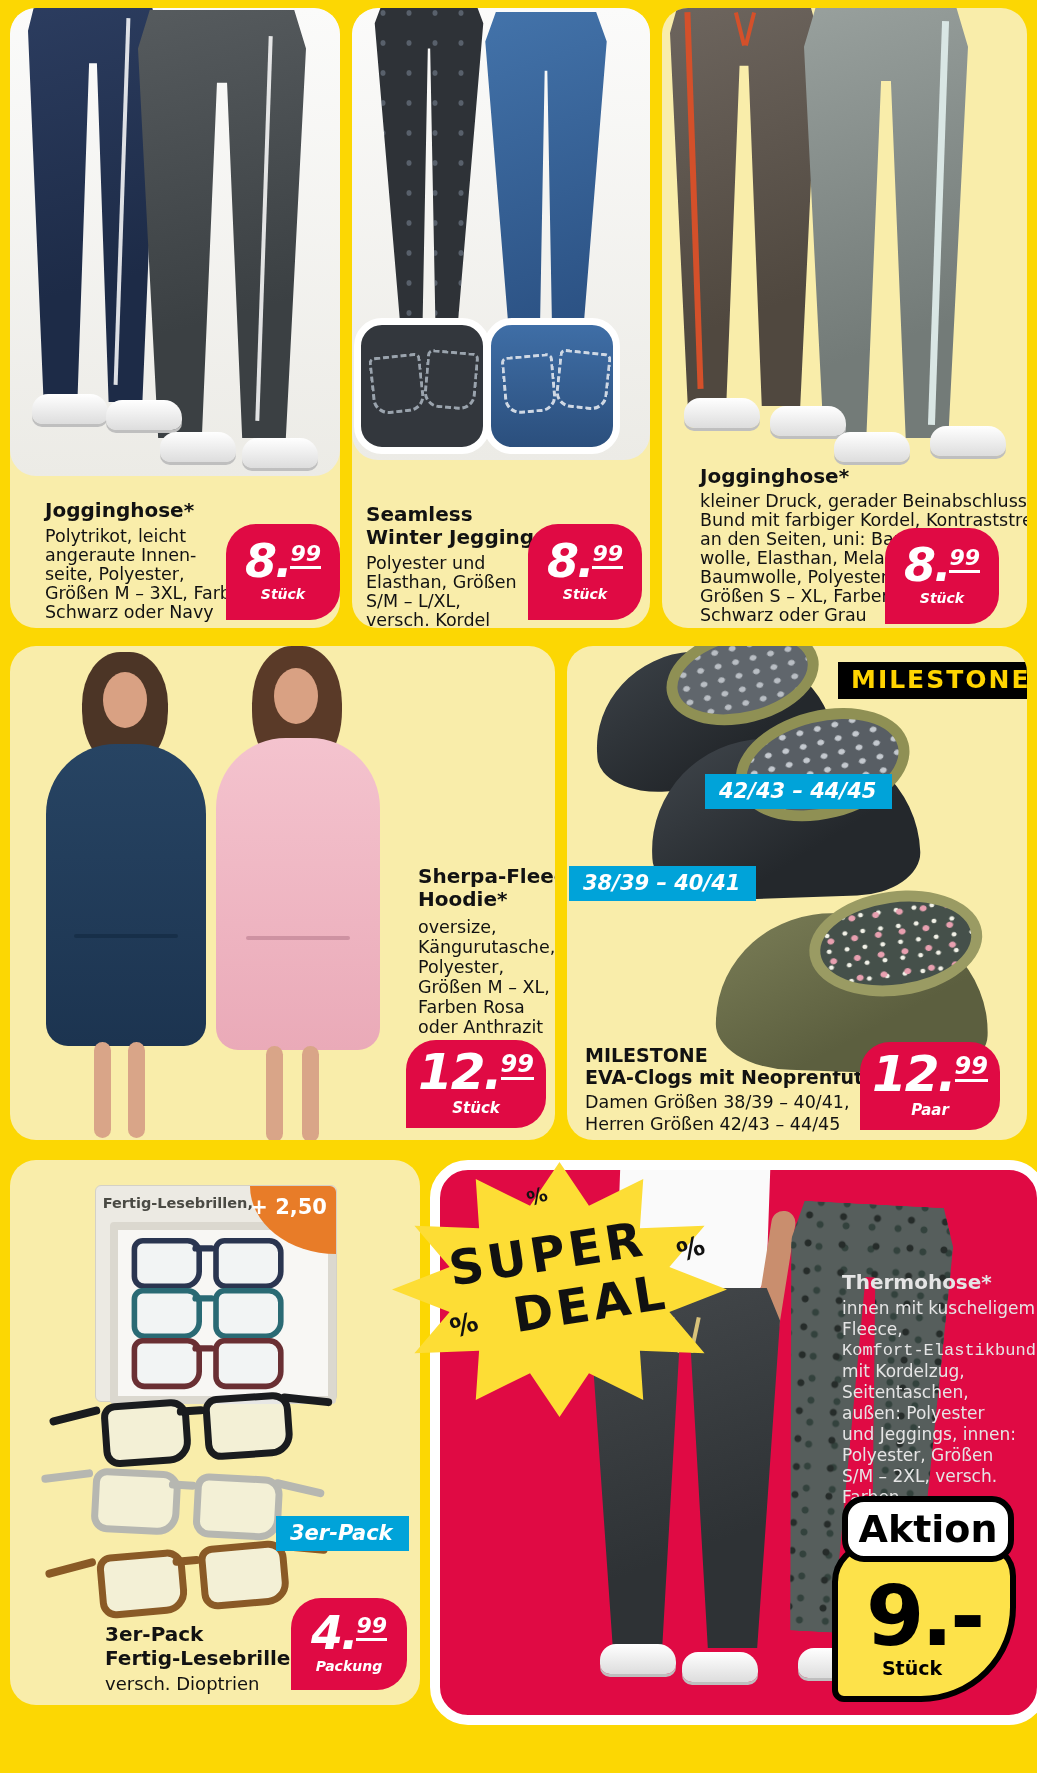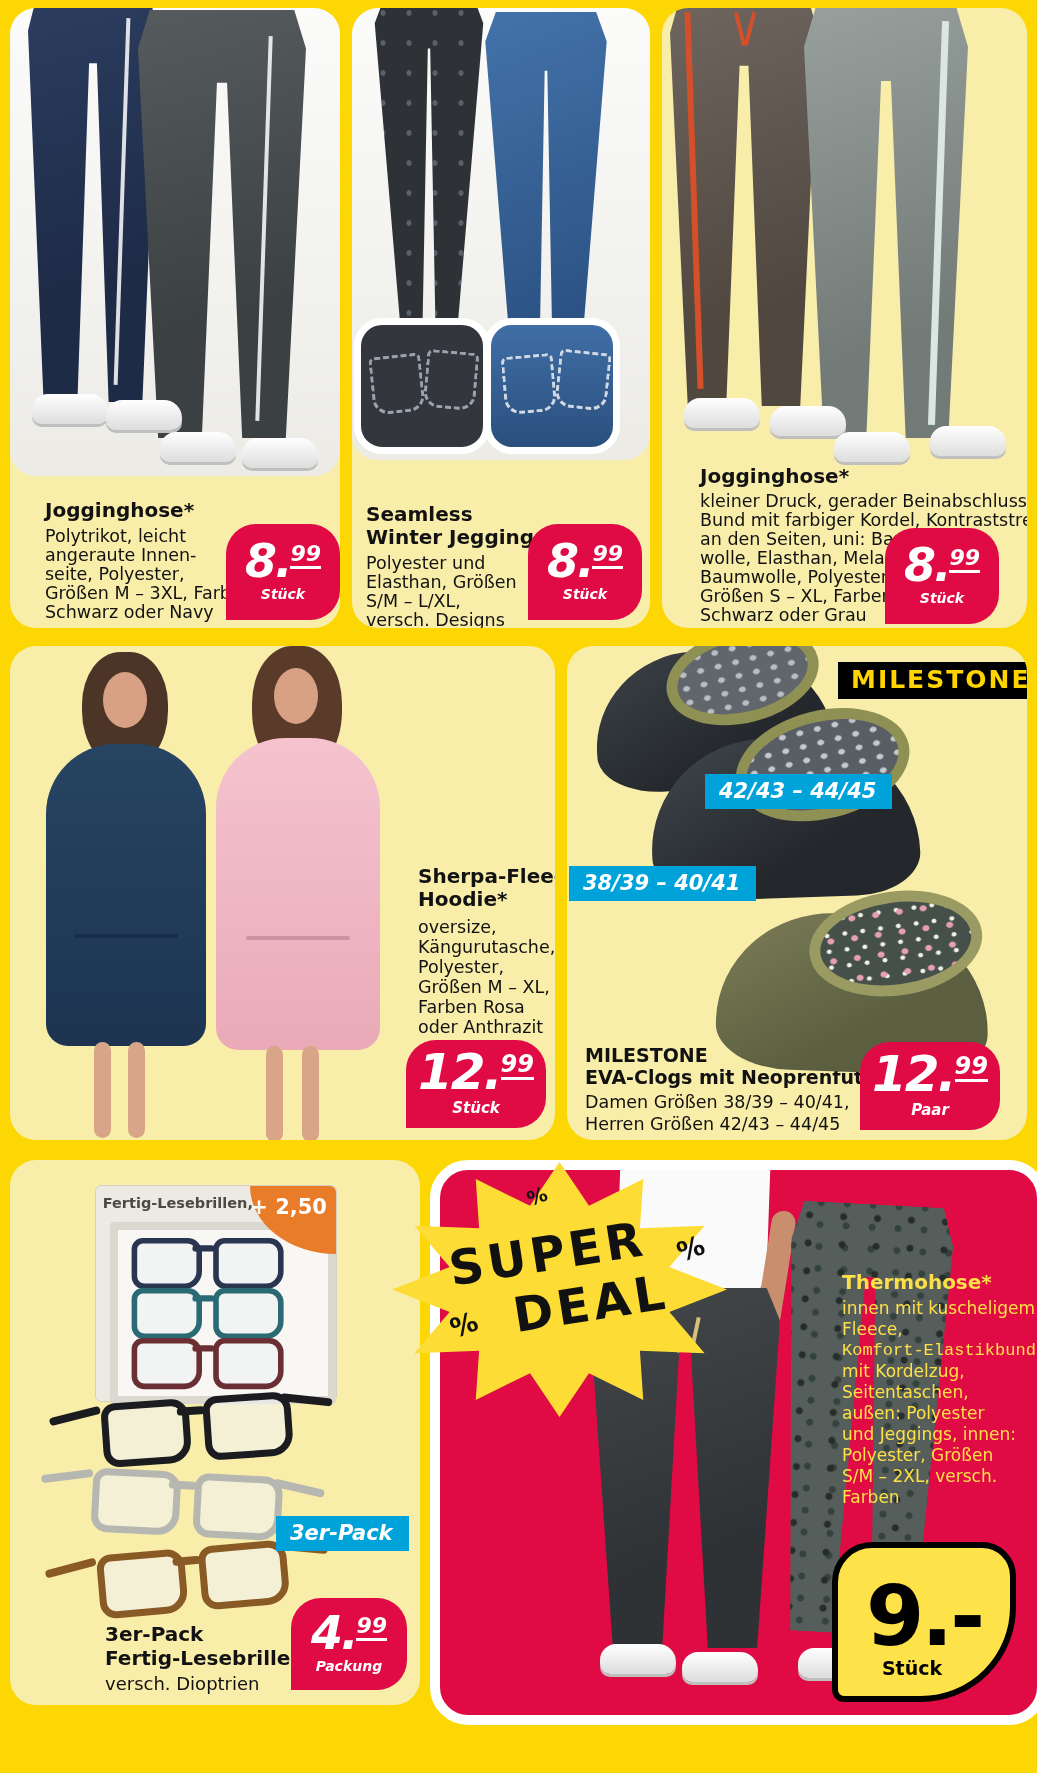--- a/index.html
+++ b/index.html
@@ -5,21 +5,21 @@
   html,body{margin:0;padding:0;background:#888;}
   #canvas{
     position:relative;width:1037px;height:1773px;margin:0 auto;
     background:#fcd703;overflow:hidden;
     font-family:"DejaVu Sans","Liberation Sans",sans-serif;color:#121212;
   }
   .panel{position:absolute;background:#f9edaa;border-radius:26px;overflow:hidden;}
   .photo-bg{position:absolute;left:0;top:0;right:0;background:linear-gradient(#fbfbfa,#ecebe6);border-radius:26px;}
   .ptitle{position:absolute;font-size:20px;font-weight:800;white-space:nowrap;}
   .pline{position:absolute;font-size:17.5px;line-height:19px;white-space:nowrap;}
-  .w{color:#fde047;}
+  .w{color:#e5e5e5;}
   
   .price-badge{position:absolute;background:#e00a44;color:#fff;border-radius:30px 30px 30px 0;
     display:flex;flex-direction:column;align-items:center;justify-content:center;font-style:italic;}
   .price-line{display:flex;align-items:flex-start;}
   .pw{font-weight:800;font-size:46px;line-height:.85;letter-spacing:-2px;}
   .ps{font-weight:800;font-size:22px;line-height:1;border-bottom:3px solid #fff;padding-bottom:1px;margin-top:1px;}
   .punit{font-weight:700;font-size:14px;margin-top:5px;}
   .pb-md .pw{font-size:50px;} .pb-md .ps{font-size:24px;} .pb-md .punit{font-size:15px;}
   
   .cyan-badge{position:absolute;background:#00a3d9;color:#fff;font-weight:800;font-style:italic;
@@ -139,21 +139,21 @@
     </div>
     <div class="inset" style="left:132px;top:310px;background:linear-gradient(#3f6ea6,#2b4f7d);">
       <div class="pocket" style="left:12px;top:30px;border-color:#cfd8e4;transform:rotate(-5deg);"></div>
       <div class="pocket" style="left:66px;top:26px;border-color:#cfd8e4;transform:rotate(6deg);"></div>
     </div>
     <div class="ptitle" style="left:14px;top:494px;">Seamless</div>
     <div class="ptitle" style="left:14px;top:517px;">Winter Jeggings*</div>
     <div class="pline" style="left:14px;top:546px;">Polyester und</div>
     <div class="pline" style="left:14px;top:565px;">Elasthan, Größen</div>
     <div class="pline" style="left:14px;top:584px;text-align:center;">S/M – L/XL,</div>
-    <div class="pline" style="left:14px;top:603px;">versch. Designs</div>
+    <div class="pline" style="left:14px;top:603px;">versch. Kordel</div>
     <div class="price-badge" style="left:176px;top:516px;width:114px;height:96px;">
       <div class="price-line">
         <span class="pw">8.</span>
         <span class="ps">99</span>
       </div>
       <div class="punit">Stück</div>
     </div>
   </div>
 
   <div class="panel" style="left:662px;top:8px;width:365px;height:620px;">
@@ -328,20 +328,21 @@
     <div class="pline w" style="left:402px;top:129px;font-size:17px;">innen mit kuscheligem</div>
     <div class="pline w" style="left:402px;top:150px;font-size:17px;">Fleece,</div>
     <div class="pline w" style="left:402px;top:171px;font-size:17px;font-family:Liberation Mono, monospace;">Komfort-Elastikbund</div>
     <div class="pline w" style="left:402px;top:192px;font-size:17px;">mit Kordelzug,</div>
     <div class="pline w" style="left:402px;top:213px;font-size:17px;">Seitentaschen,</div>
     <div class="pline w" style="left:402px;top:234px;font-size:17px;">außen: Polyester</div>
     <div class="pline w" style="left:402px;top:255px;font-size:17px;">und Jeggings, innen:</div>
     <div class="pline w" style="left:402px;top:276px;font-size:17px;">Polyester, Größen</div>
     <div class="pline w" style="left:402px;top:297px;font-size:17px;">S/M – 2XL, versch.</div>
     <div class="pline w" style="left:402px;top:318px;font-size:17px;">Farben</div>
+    <div class="aktion-badge">Aktion</div>
     <div class="nine-badge">
       <div class="nine-price">9.-</div>
       <div class="nine-unit">Stück</div>
     </div>
   </div>
 
   <div class="starburst">
     <div class="sb-shape"></div>
     <div class="sb-text">
       <span class="sb-pct sb-pct-top">%</span>

